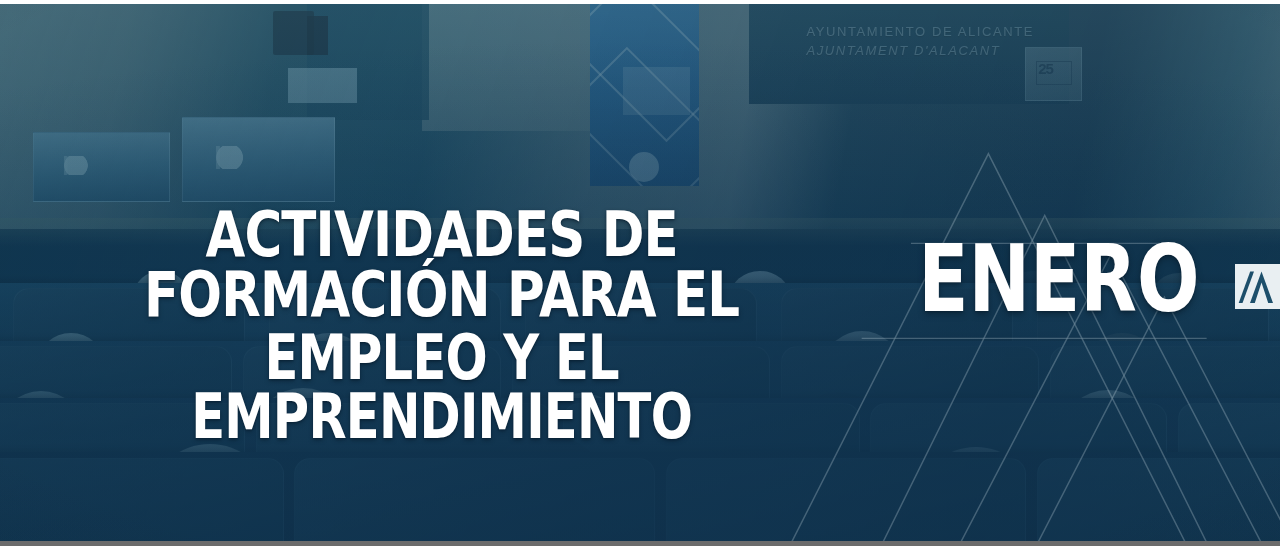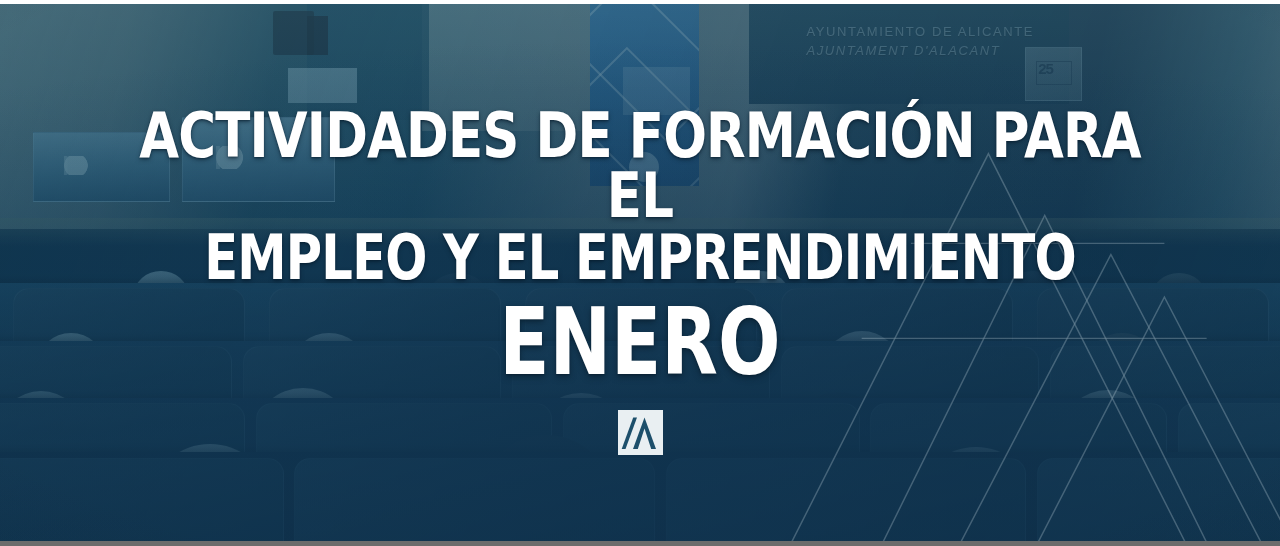--- a/index.html
+++ b/index.html
@@ -237,21 +237,21 @@
     opacity: .45;
     pointer-events: none;
   }
   .linework svg { width: 100%; height: 100%; display: block; }
 
   
   .content {
     position: absolute;
     inset: 0;
     display: flex;
-    flex-direction: column;
+    flex-direction: row;
     align-items: center;
     justify-content: flex-start;
   }
   .headline {
     width: 100%;
     text-align: center;
     color: #ffffff;
     font-family: "DejaVu Sans", sans-serif;
     font-weight: bold;
     text-transform: uppercase;

